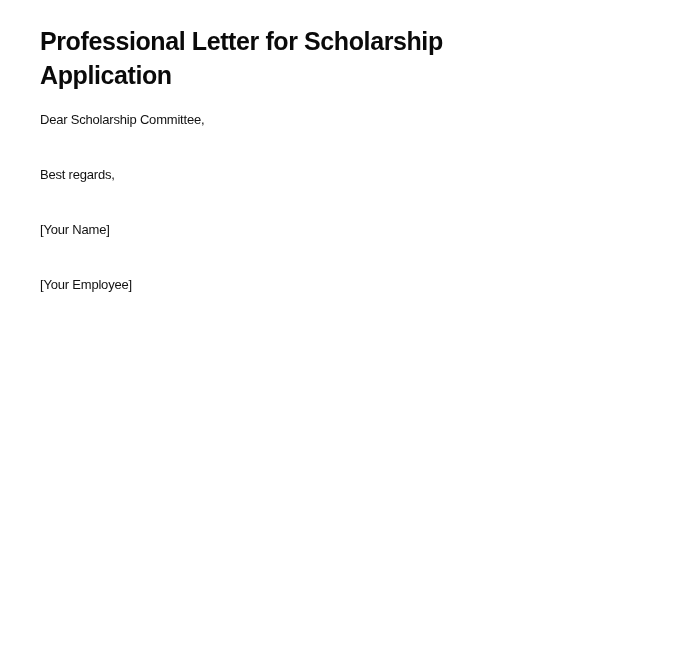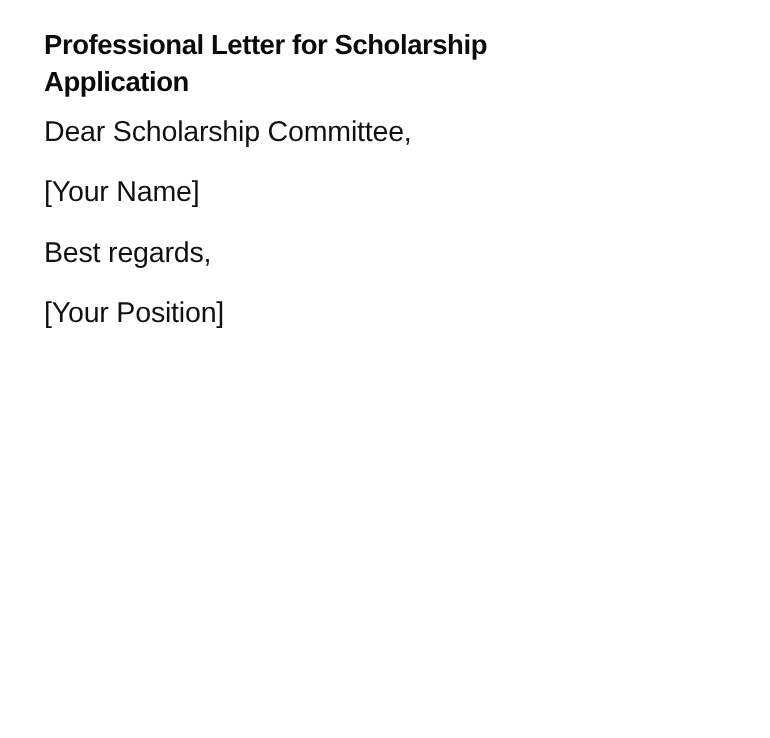--- a/index.html
+++ b/index.html
@@ -24,30 +24,30 @@
     .title {
       font-family: "Liberation Sans", sans-serif;
       font-weight: bold;
       font-size: 25px;
       line-height: 34px;
       margin: 0 0 10px 0;
       letter-spacing: -0.4px;
       color: #0a0a0a;
     }
     .para {
-      font-size: 26px;
+      font-size: 13px;
       line-height: 35px;
       margin: 0 0 20px 0;
       letter-spacing: -0.2px;
       width: 585px;
       color: #111111;
     }
   </style>
 </head>
 <body>
 
 <div class="page">
   <h1 class="title">Professional Letter for Scholarship Application</h1>
   <p class="para">Dear Scholarship Committee,</p>
+  <p class="para">Best regards,</p>
   <p class="para">[Your Name]</p>
-  <p class="para">Best regards,</p>
-  <p class="para">[Your Position]</p>
+  <p class="para">[Your Employee]</p>
 </div>
 
 </body></html>

